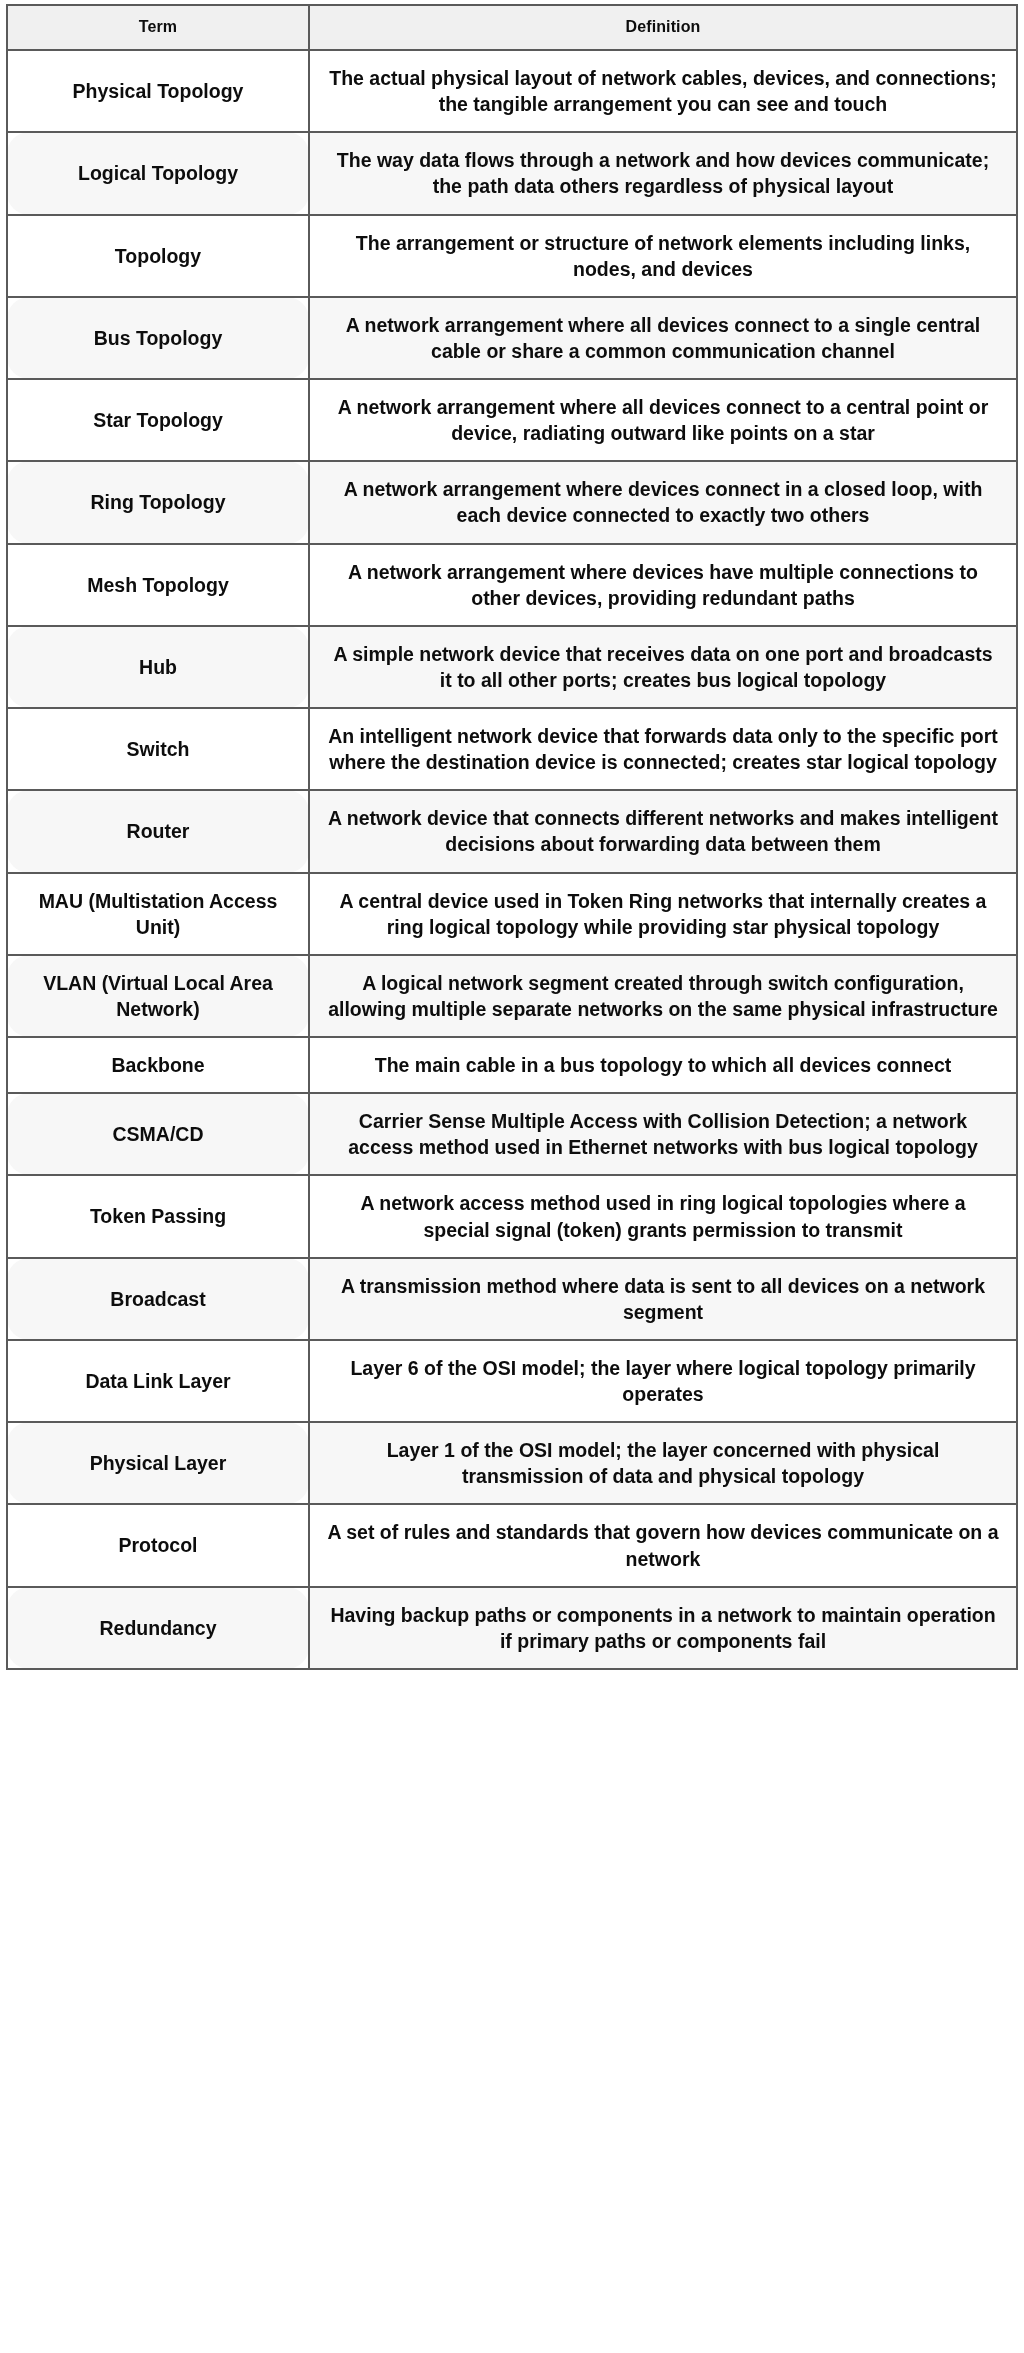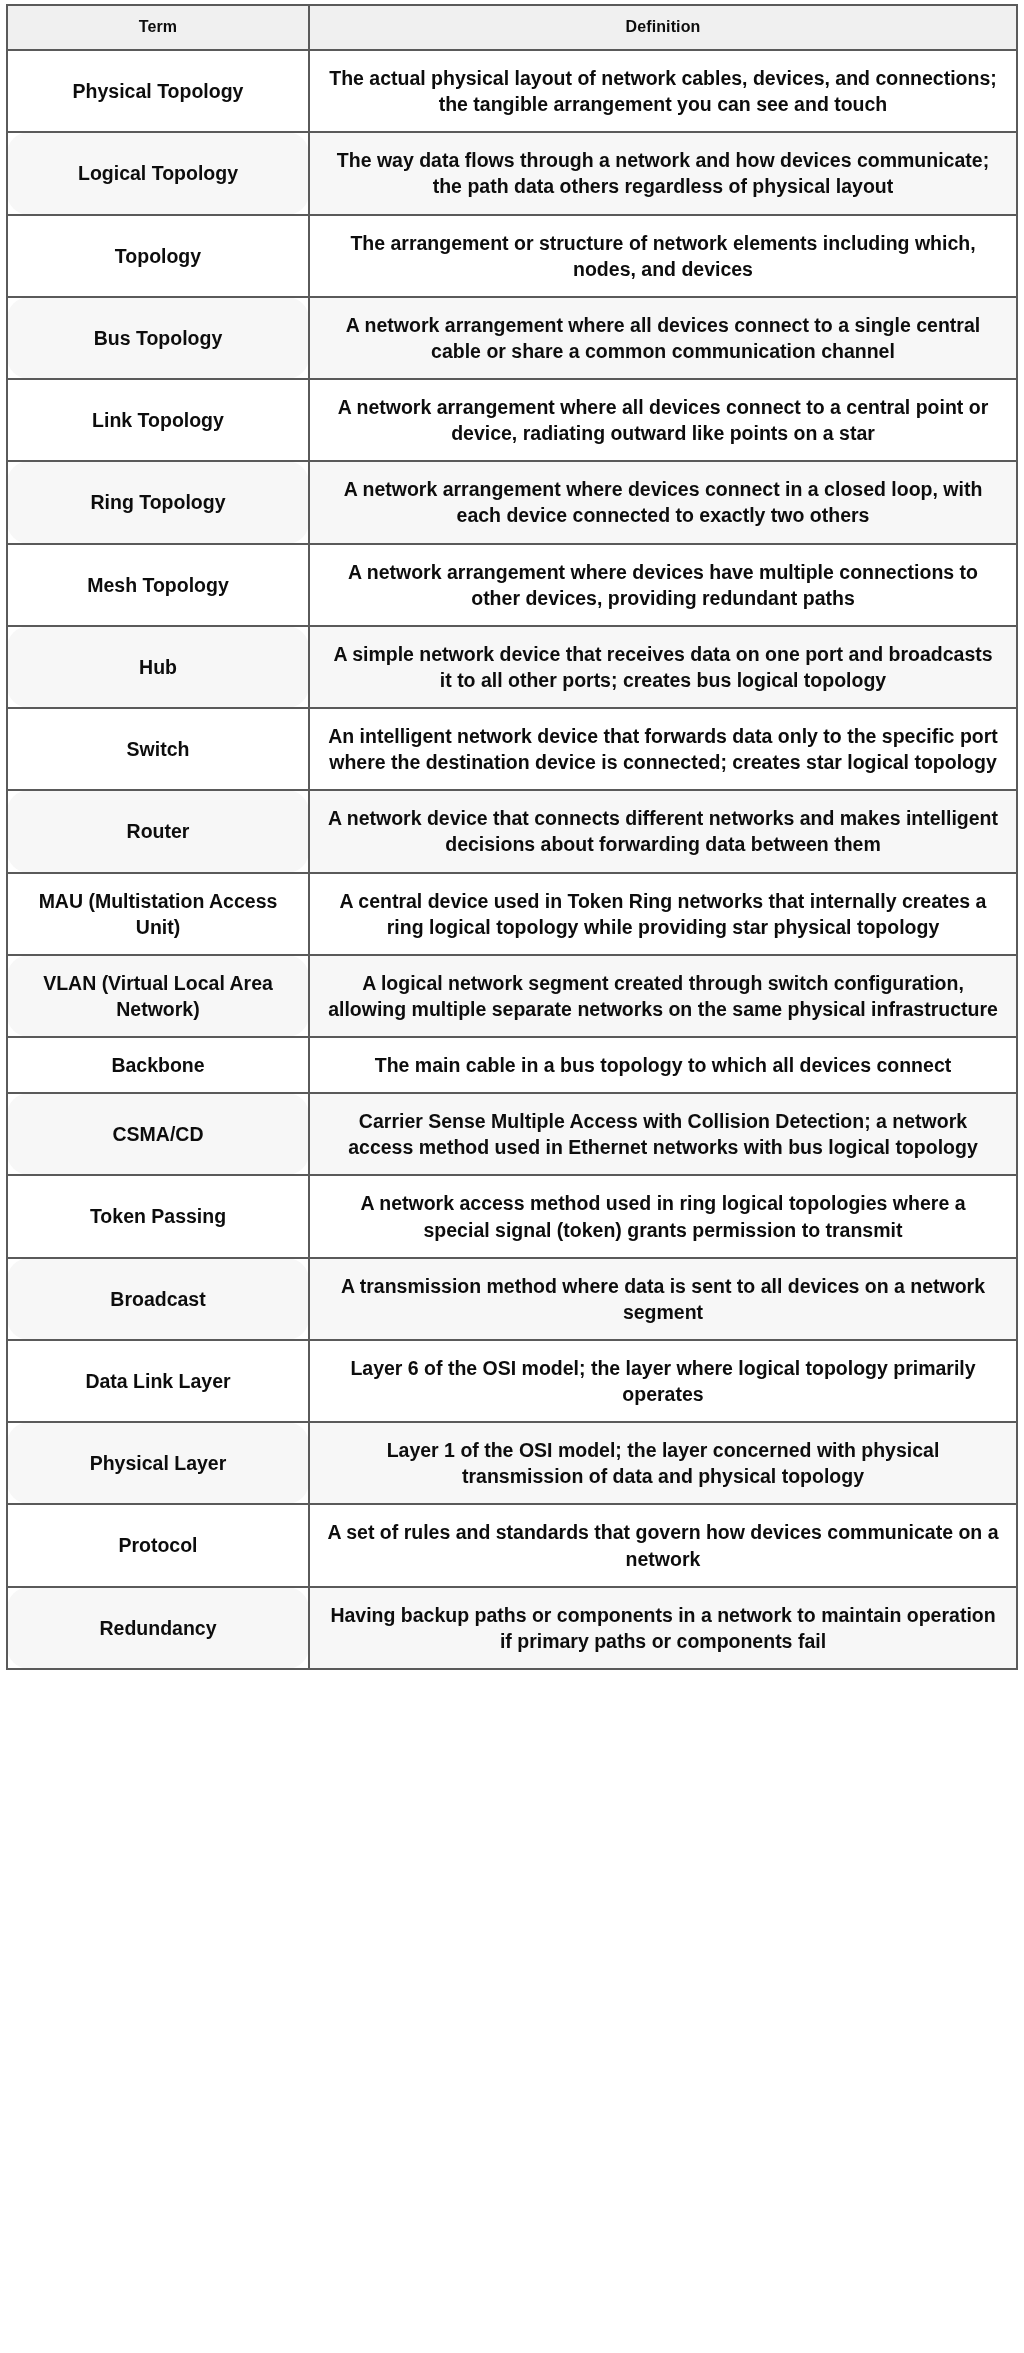--- a/index.html
+++ b/index.html
@@ -79,28 +79,28 @@
         <tr class="odd">
           <td class="term">Physical Topology</td>
           <td class="def">The actual physical layout of network cables, devices, and connections; the tangible arrangement you can see and touch</td>
         </tr>
         <tr class="even">
           <td class="term">Logical Topology</td>
           <td class="def">The way data flows through a network and how devices communicate; the path data others regardless of physical layout</td>
         </tr>
         <tr class="odd">
           <td class="term">Topology</td>
-          <td class="def">The arrangement or structure of network elements including which, nodes, and devices</td>
+          <td class="def">The arrangement or structure of network elements including links, nodes, and devices</td>
         </tr>
         <tr class="even">
           <td class="term">Bus Topology</td>
           <td class="def">A network arrangement where all devices connect to a single central cable or share a common communication channel</td>
         </tr>
         <tr class="odd">
-          <td class="term">Link Topology</td>
+          <td class="term">Star Topology</td>
           <td class="def">A network arrangement where all devices connect to a central point or device, radiating outward like points on a star</td>
         </tr>
         <tr class="even">
           <td class="term">Ring Topology</td>
           <td class="def">A network arrangement where devices connect in a closed loop, with each device connected to exactly two others</td>
         </tr>
         <tr class="odd">
           <td class="term">Mesh Topology</td>
           <td class="def">A network arrangement where devices have multiple connections to other devices, providing redundant paths</td>
         </tr>

